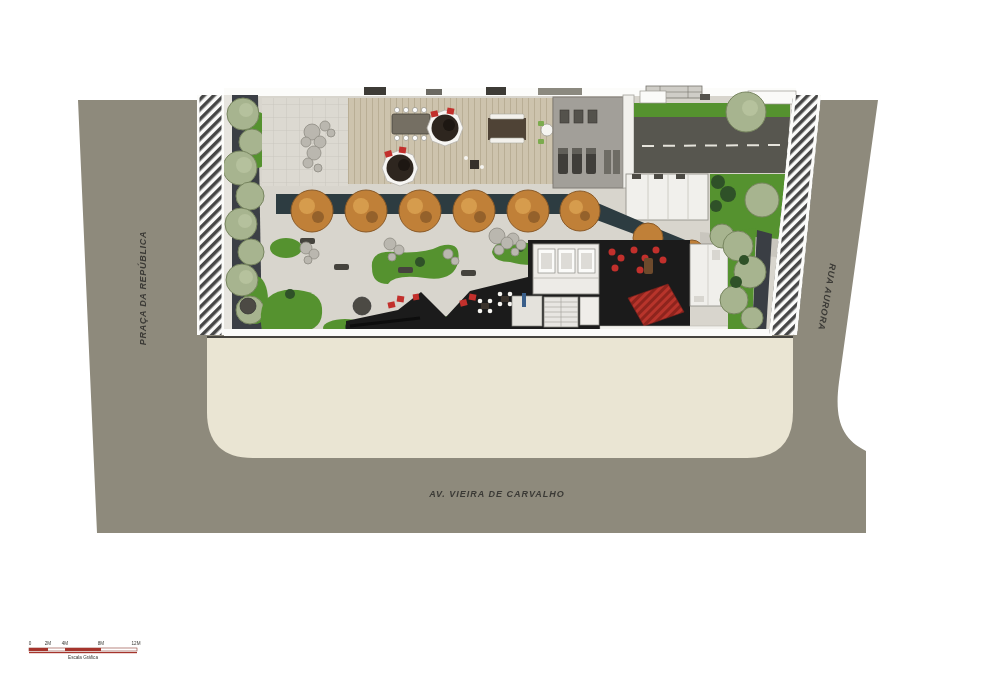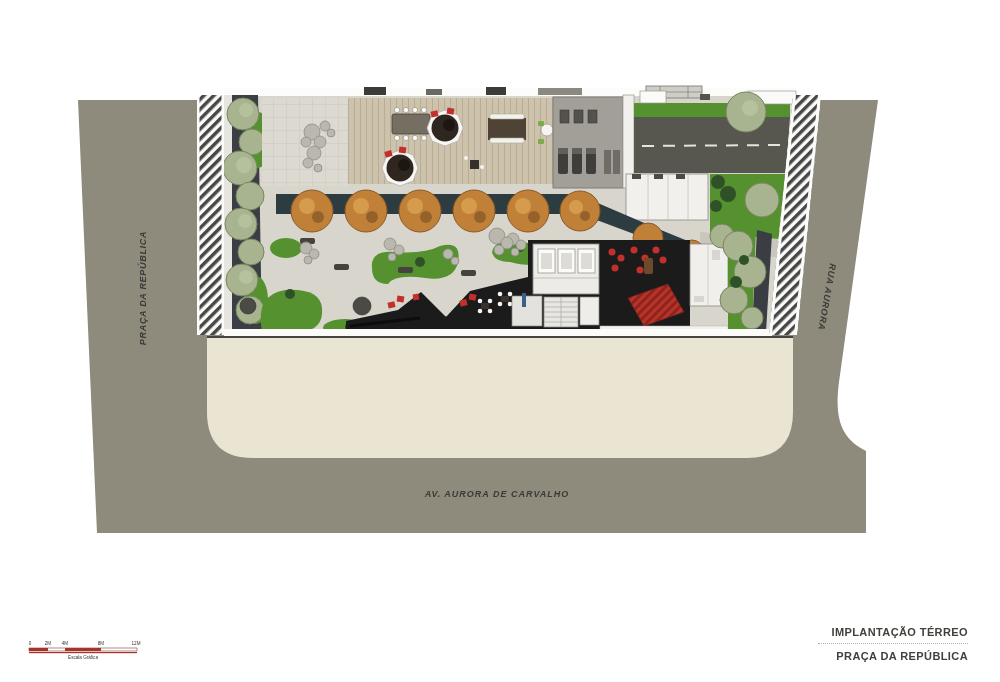--- a/index.html
+++ b/index.html
@@ -374,38 +374,33 @@
       <g>
         <polygon points="793,95 821,95 797,335 769,335" fill="url(#hatch)"></polygon>
         <polygon points="793,95 796,95 772,335 769,335" fill="#fcfcfa"></polygon>
         <polygon points="818,95 821,95 797,335 794,335" fill="#fcfcfa"></polygon>
       </g>
     </g>
   </svg>
 
   <div id="label-left" class="street-label">PRAÇA DA REPÚBLICA</div>
   <div id="label-right" class="street-label">RUA AURORA</div>
-  <div id="label-bottom" class="street-label">AV. AURORA DE CARVALHO</div>
+  <div id="label-bottom" class="street-label">AV. VIEIRA DE CARVALHO</div>
 
   <div id="scalebar">
     <svg width="118" height="22" viewBox="0 0 118 22">
       <g font-family="Liberation Sans, sans-serif" font-size="4.6" fill="#3b3a36" text-anchor="middle">
         <text x="3" y="5">0</text>
         <text x="21" y="5">2M</text>
         <text x="38" y="5">4M</text>
         <text x="74" y="5">8M</text>
         <text x="109" y="5">12M</text>
       </g>
       <rect x="2" y="8" width="108" height="3" fill="#ffffff" stroke="#8a3a30" stroke-width="0.6"></rect>
       <rect x="2" y="8" width="19" height="3" style="fill:var(--c-scalered,#a5342c)"></rect>
       <rect x="38" y="8" width="36" height="3" style="fill:var(--c-scalered,#a5342c)"></rect>
       <rect x="2" y="12" width="108" height="1.2" style="fill:var(--c-scalered,#a5342c)"></rect>
       <text x="56" y="18.5" font-family="Liberation Sans, sans-serif" font-size="4.6" fill="#3b3a36" text-anchor="middle">Escala Gráfica</text>
     </svg>
   </div>
 
-  <div id="title-block">
-    <div class="tline">IMPLANTAÇÃO TÉRREO</div>
-    <div class="tdiv"></div>
-    <div class="tline">PRAÇA DA REPÚBLICA</div>
-  </div>
 
 </div>
 
 </body></html>

